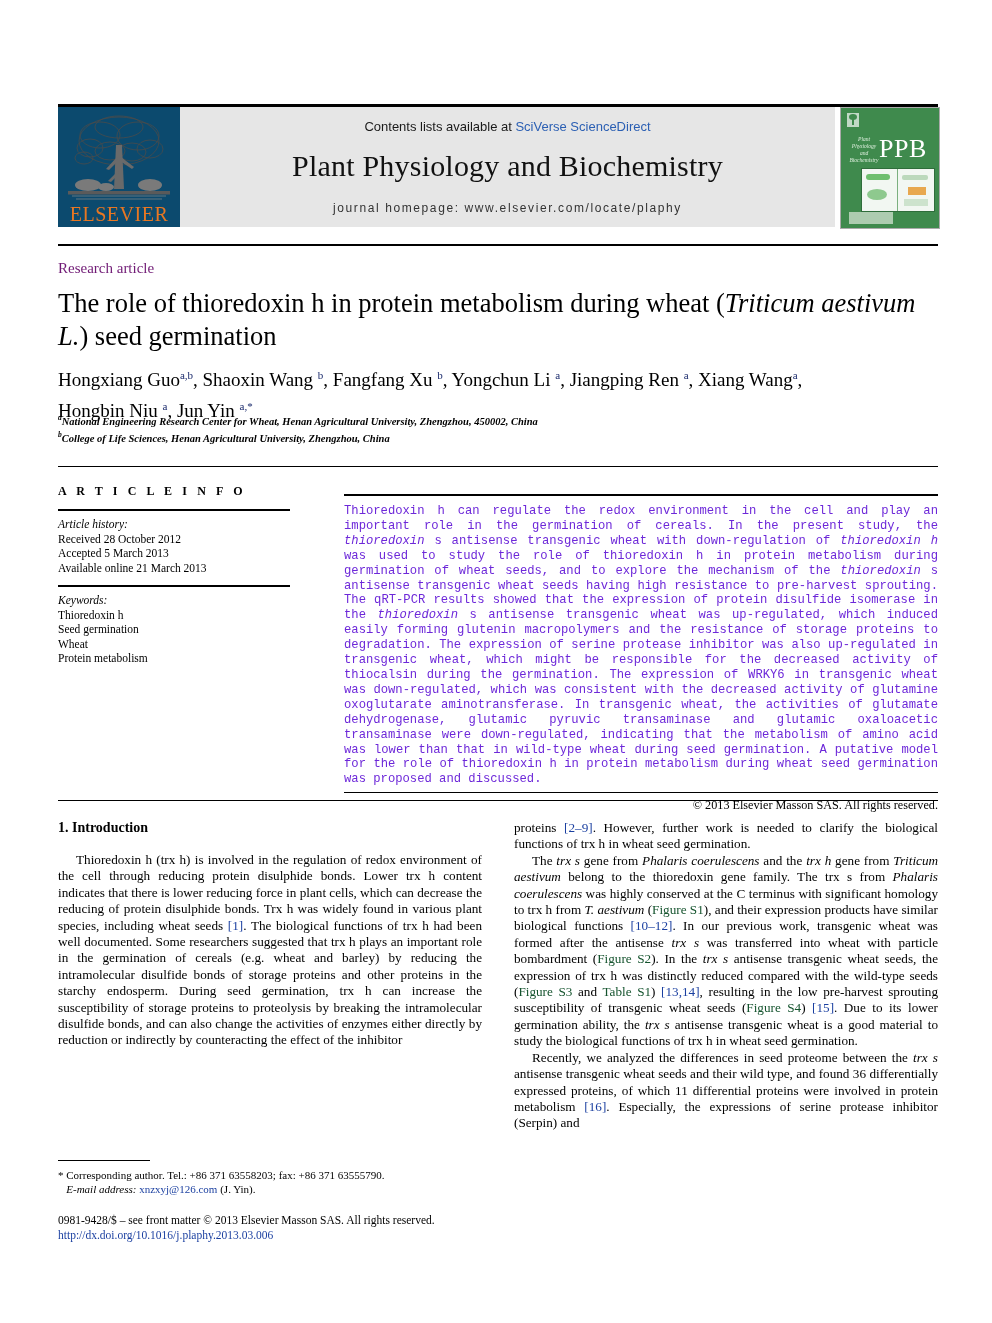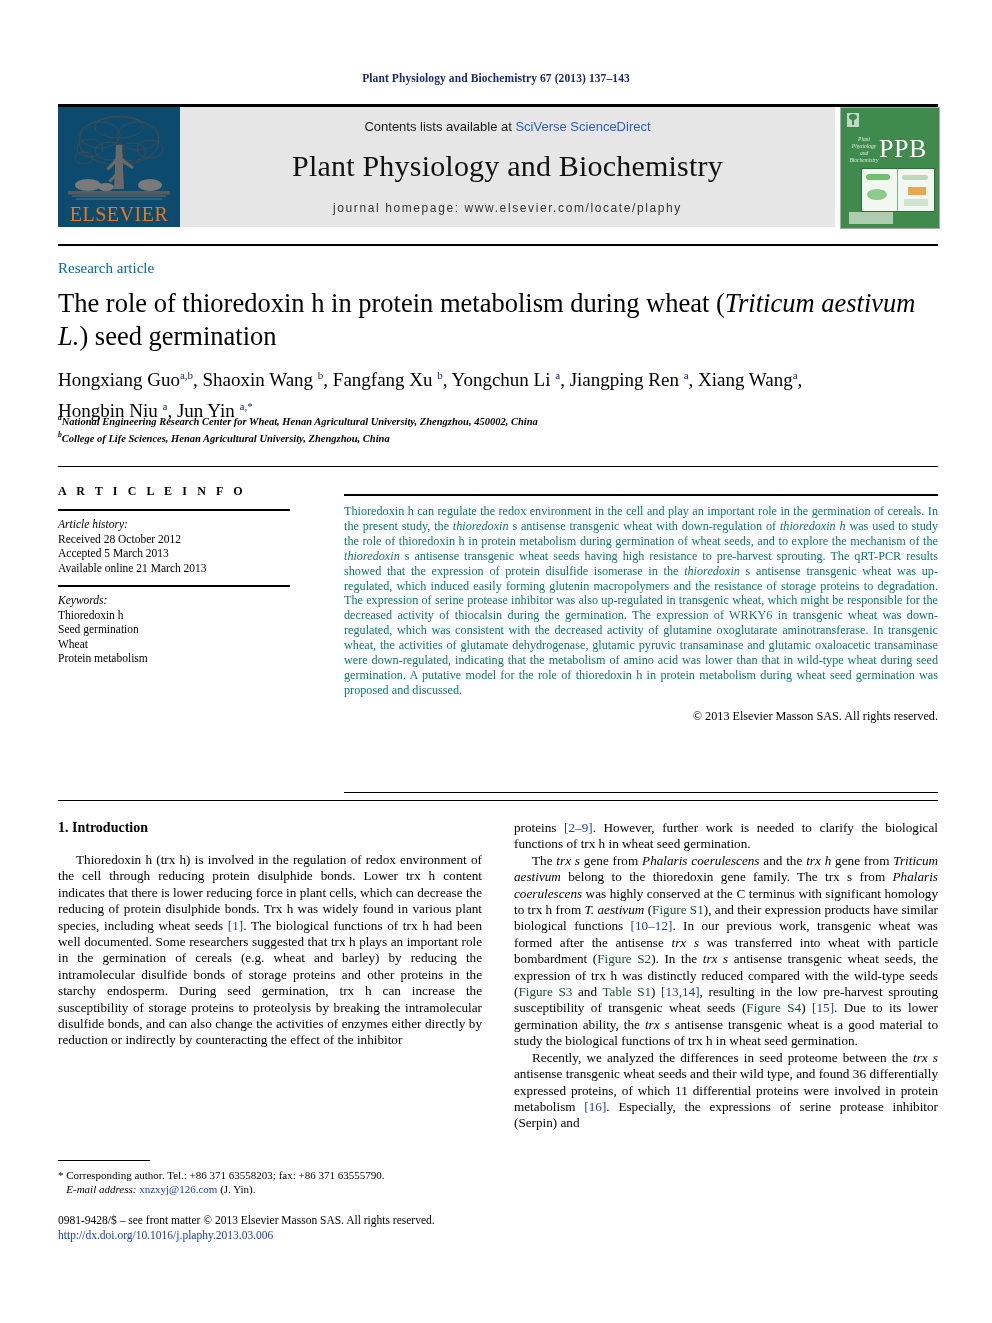--- a/index.html
+++ b/index.html
@@ -192,21 +192,21 @@
     position: absolute;
     left: 58px; top: 244px;
     width: 880px; height: 2px;
     background: #000000;
   }
   .research-article {
     position: absolute;
     left: 58px; top: 260px;
     font-family: "Liberation Serif", serif;
     font-size: 15px;
-    color: #0369a1;
+    color: #701a75;
   }
   .paper-title {
     position: absolute;
     left: 58px; top: 287px;
     width: 880px;
     font-family: "Liberation Serif", serif;
     font-size: 26.5px;
     line-height: 33px;
     color: #000000;
   }
@@ -272,25 +272,25 @@
 
   .abs-col {
     position: absolute;
     left: 344px; top: 484px;
     width: 594px;
   }
   .abs-rule {
     width: 594px; height: 2px; background: #000000; margin: 10px 0 8px 0;
   }
   .abs-body {
-    font-family: Liberation Serif, serif;
+    font-family: Liberation Mono, monospace;
     font-size: 12.2px;
     line-height: 14.9px;
     text-align: justify;
-    color: #0f766e;
+    color: #6d28d9;
   }
   .abs-body i { font-style: italic; }
   .abs-copy {
     font-family: "Liberation Serif", serif;
     font-size: 12.2px;
     text-align: right;
     margin-top: 11px;
   }
   .rule-abs-bottom {
     position: absolute;
@@ -364,21 +364,20 @@
   }
   .doi {
     color: #1a3fa0;
   }
 </style>
 </head>
 <body>
 
 <div class="page">
 
-  <div class="running-head">Plant Physiology and Biochemistry 67 (2013) 137–143</div>
 
   <div class="banner-rule"></div>
   <div class="banner">
 
     <div class="elsevier-box">
       <svg class="elsevier-tree" viewBox="0 0 106 92">
         <g fill="none" stroke="#4a4a4a" stroke-width="0.8">
           <ellipse cx="53" cy="30" rx="40" ry="24"></ellipse>
           <ellipse cx="34" cy="24" rx="20" ry="13"></ellipse>
           <ellipse cx="72" cy="25" rx="21" ry="14"></ellipse>

